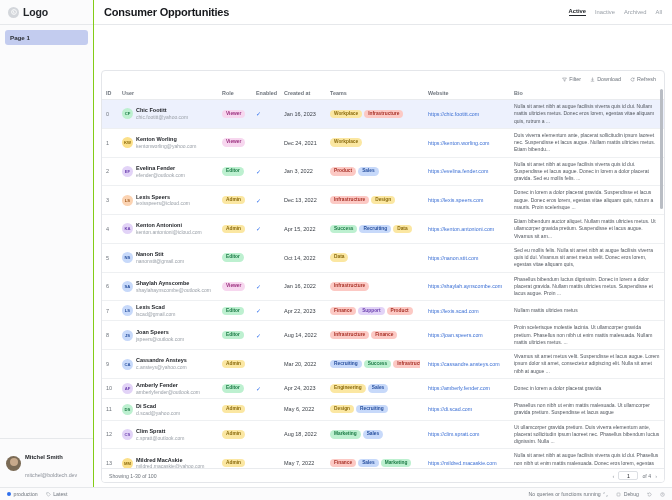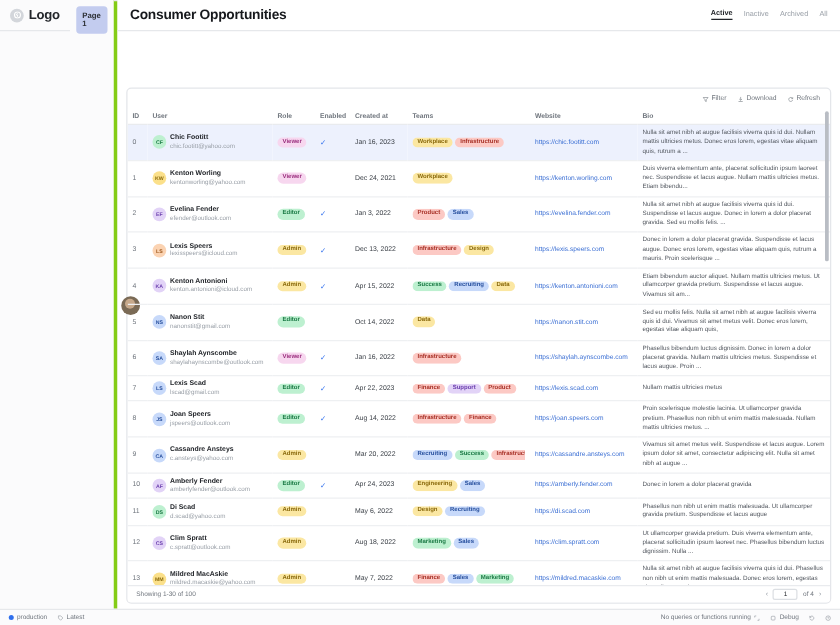--- a/index.html
+++ b/index.html
@@ -8,22 +8,22 @@
     font-family: "Liberation Sans", sans-serif;
     background: #ffffff;
     overflow: hidden;
     -webkit-font-smoothing: antialiased;
   }
   .app { display: flex; flex-direction: column; width: 672px; height: 500px; }
   .body-row { display: flex; flex: 1; min-height: 0; }
 
   
   .sidebar {
-    width: 94px; background: #fbfbfc; border-right: 3px solid #84cc16;
-    display: flex; flex-direction: row; flex-shrink: 0;
+    width: 94px; background: #fbfbfc; border-right: 1px solid #84cc16;
+    display: flex; flex-direction: column; flex-shrink: 0;
   }
   .logo-bar {
     height: 25px; display: flex; align-items: center; gap: 4px;
     padding: 0 8px; border-bottom: 1px solid #e6e8eb;
   }
   .logo-mark {
     width: 11px; height: 11px; border-radius: 50%; background: #d3d6db;
     display: flex; align-items: center; justify-content: center;
     color: #fff; font-size: 7px; line-height: 1;
   }

